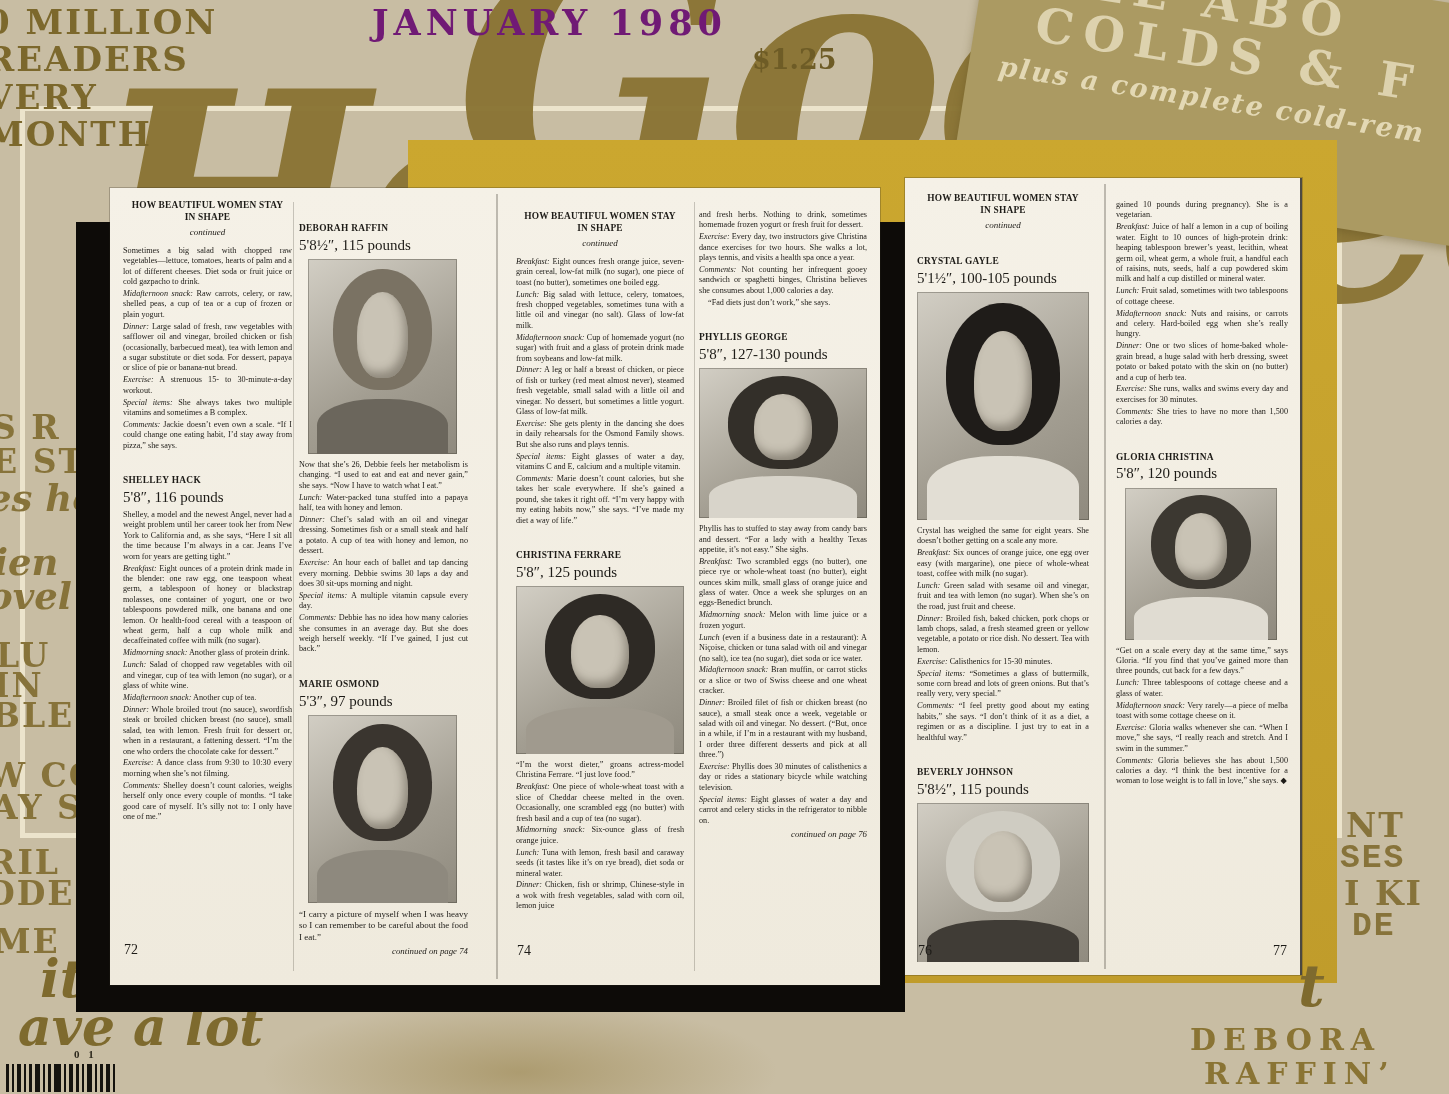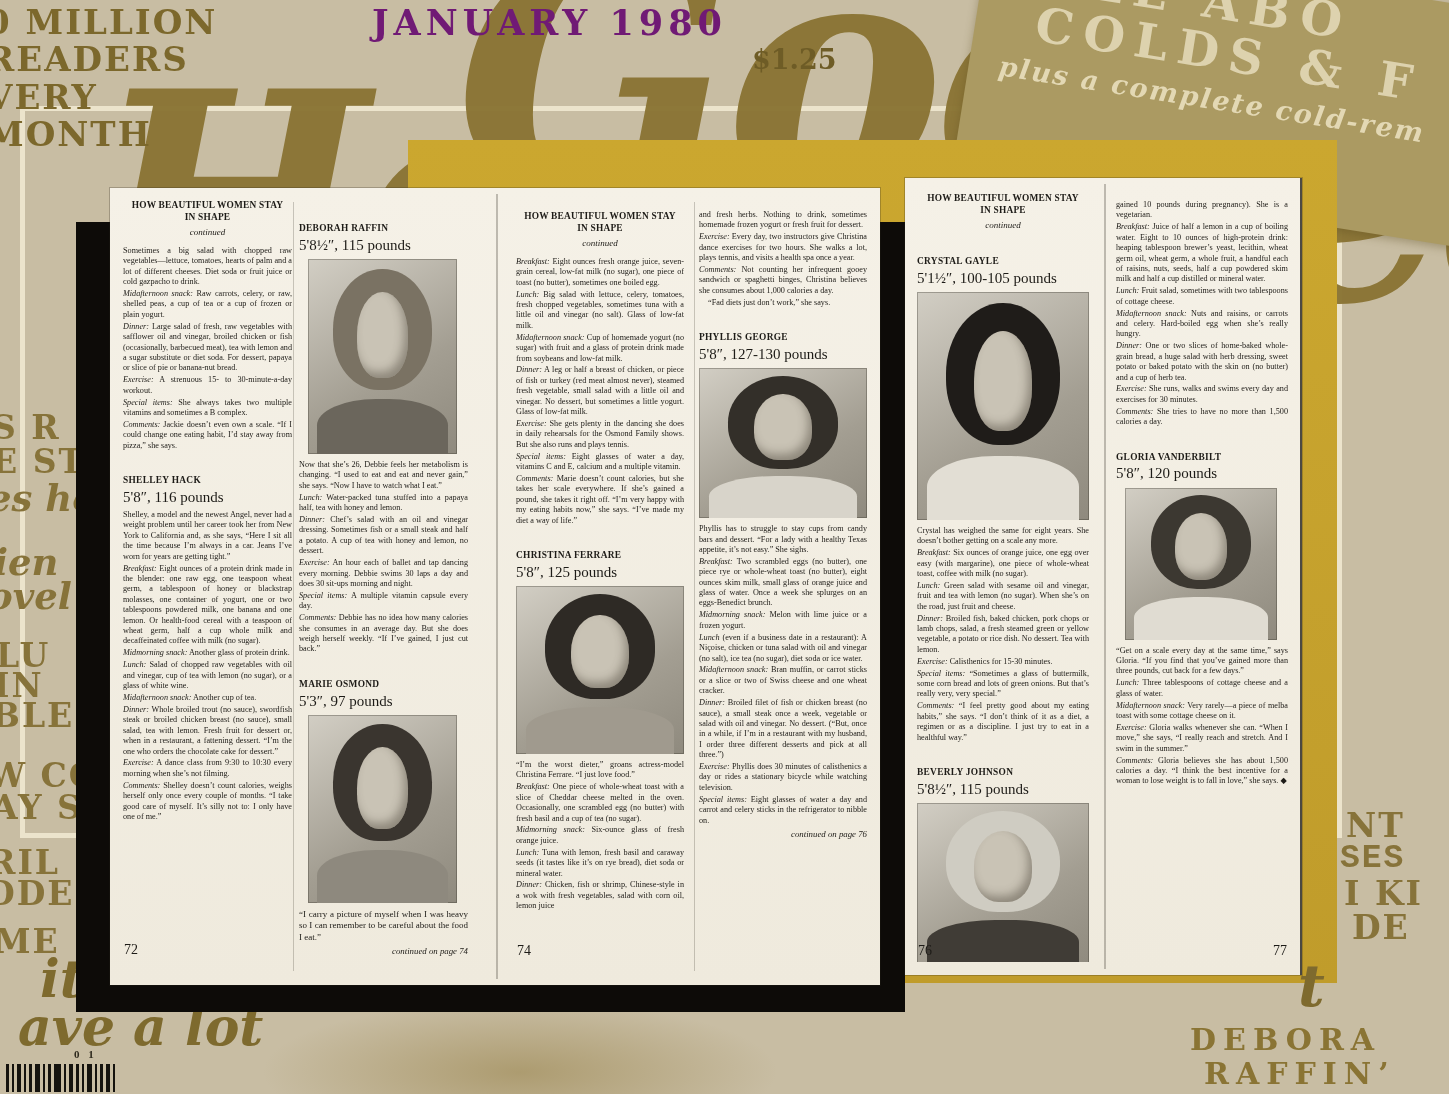--- a/index.html
+++ b/index.html
@@ -109,21 +109,21 @@
       <div class="lfrag" style="left: -6px; top: 666px;">IN</div>
       <div class="lfrag" style="left: -8px; top: 696px;">BLE</div>
       <div class="lfrag" style="left: -12px; top: 756px;">W CO</div>
       <div class="lfrag" style="left: -8px; top: 788px;">AY S</div>
       <div class="lfrag" style="left: -12px; top: 843px;">RIL</div>
       <div class="lfrag" style="left: -14px; top: 874px;">ODE</div>
       <div class="lfrag" style="left: -6px; top: 922px;">ME</div>
       <div class="lfrag" style="left: 1346px; top: 806px; z-index: 6;">NT</div>
       <div class="lfrag" style="left: 1340px; top: 840px; z-index: 6; font-family: Liberation Mono, monospace;">SES</div>
       <div class="lfrag" style="left: 1344px; top: 874px; z-index: 6;">I KI</div>
-      <div class="lfrag" style="left: 1352px; top: 908px; z-index: 6;">DE</div>
+      <div class="lfrag" style="left: 1352px; top: 908px; z-index: 6; font-family: Liberation Mono, monospace;">DE</div>
     </div>
   <div class="scriptfrag" style="left:40px;top:948px;font-size:52px;">ittle</div>
   <div class="scriptfrag" style="left:18px;top:996px;font-size:52px;">ave a lot</div>
   <div class="rfrag" style="left:1190px;top:1022px;">DEBORA</div>
   <div class="rfrag" style="left:1204px;top:1056px;">RAFFIN’</div>
   <div class="scriptfrag" style="left:1298px;top:952px;font-size:58px;z-index:6;">t</div>
   <div class="barcode" id="barcode">
       <i style="width: 3px;"></i>
       <i style="width: 2px;"></i>
       <i style="width: 4px;"></i>
@@ -231,21 +231,21 @@
       <p class="body"><i>Exercise:</i> Every day, two instructors give Christina dance exercises for two hours. She walks a lot, plays tennis, and visits a health spa once a year.</p>
       <p class="body"><i>Comments:</i> Not counting her infrequent gooey sandwich or spaghetti binges, Christina believes she consumes about 1,000 calories a day.</p>
       <p class="body indent">“Fad diets just don’t work,” she says.</p>
       <div class="prof-name">PHYLLIS GEORGE</div>
       <div class="prof-stats">5'8″, 127-130 pounds</div>
       <div class="photo" style="height: 150px;">
         <div class="hair" style="background: rgb(51, 47, 41);"></div>
         <div class="face"></div>
         <div class="shoulders" style="background: rgb(216, 212, 202);"></div>
       </div>
-      <p class="body">Phyllis has to struggle to stay cups from candy bars and dessert. “For a lady with a healthy Texas appetite, it’s not easy.” She sighs.</p>
+      <p class="body">Phyllis has to stuffed to stay away from candy bars and dessert. “For a lady with a healthy Texas appetite, it’s not easy.” She sighs.</p>
       <p class="body"><i>Breakfast:</i> Two scrambled eggs (no butter), one piece rye or whole-wheat toast (no butter), eight ounces skim milk, small glass of orange juice and glass of water. Once a week she splurges on an eggs-Benedict brunch.</p>
       <p class="body"><i>Midmorning snack:</i> Melon with lime juice or a frozen yogurt.</p>
       <p class="body"><i>Lunch</i> (even if a business date in a restaurant): A Niçoise, chicken or tuna salad with oil and vinegar (no salt), ice tea (no sugar), diet soda or ice water.</p>
       <p class="body"><i>Midafternoon snack:</i> Bran muffin, or carrot sticks or a slice or two of Swiss cheese and one wheat cracker.</p>
       <p class="body"><i>Dinner:</i> Broiled filet of fish or chicken breast (no sauce), a small steak once a week, vegetable or salad with oil and vinegar. No dessert. (“But, once in a while, if I’m in a restaurant with my husband, I order three different desserts and pick at all three.”)</p>
       <p class="body"><i>Exercise:</i> Phyllis does 30 minutes of calisthenics a day or rides a stationary bicycle while watching television.</p>
       <p class="body"><i>Special items:</i> Eight glasses of water a day and carrot and celery sticks in the refrigerator to nibble on.</p>
       <div class="cont-next">continued on page 76</div>
     </div>
     <div class="col" style="left: 917px; top: 192px; width: 172px; height: 770px;">
@@ -276,21 +276,21 @@
       <div class="pagenum">76</div>
     </div>
     <div class="col" style="left: 1116px; top: 200px; width: 172px; height: 762px;">
       <p class="body">gained 10 pounds during pregnancy). She is a vegetarian.</p>
       <p class="body"><i>Breakfast:</i> Juice of half a lemon in a cup of boiling water. Eight to 10 ounces of high-protein drink: heaping tablespoon brewer’s yeast, lecithin, wheat germ oil, wheat germ, a whole fruit, a handful each of raisins, nuts, seeds, half a cup powdered skim milk and half a cup distilled or mineral water.</p>
       <p class="body"><i>Lunch:</i> Fruit salad, sometimes with two tablespoons of cottage cheese.</p>
       <p class="body"><i>Midafternoon snack:</i> Nuts and raisins, or carrots and celery. Hard-boiled egg when she’s really hungry.</p>
       <p class="body"><i>Dinner:</i> One or two slices of home-baked whole-grain bread, a huge salad with herb dressing, sweet potato or baked potato with the skin on (no butter) and a cup of herb tea.</p>
       <p class="body"><i>Exercise:</i> She runs, walks and swims every day and exercises for 30 minutes.</p>
       <p class="body"><i>Comments:</i> She tries to have no more than 1,500 calories a day.</p>
-      <div class="prof-name">GLORIA VANDERBILT</div>
+      <div class="prof-name">GLORIA CHRISTINA</div>
       <div class="prof-stats">5'8″, 120 pounds</div>
       <div class="photo inset" style="height: 152px;">
         <div class="hair" style="background: rgb(60, 56, 49);"></div>
         <div class="face"></div>
         <div class="shoulders" style="background: rgb(224, 220, 210);"></div>
       </div>
       <p class="body">“Get on a scale every day at the same time,” says Gloria. “If you find that you’ve gained more than three pounds, cut back for a few days.”</p>
       <p class="body"><i>Lunch:</i> Three tablespoons of cottage cheese and a glass of water.</p>
       <p class="body"><i>Midafternoon snack:</i> Very rarely—a piece of melba toast with some cottage cheese on it.</p>
       <p class="body"><i>Exercise:</i> Gloria walks whenever she can. “When I move,” she says, “I really reach and stretch. And I swim in the summer.”</p>

